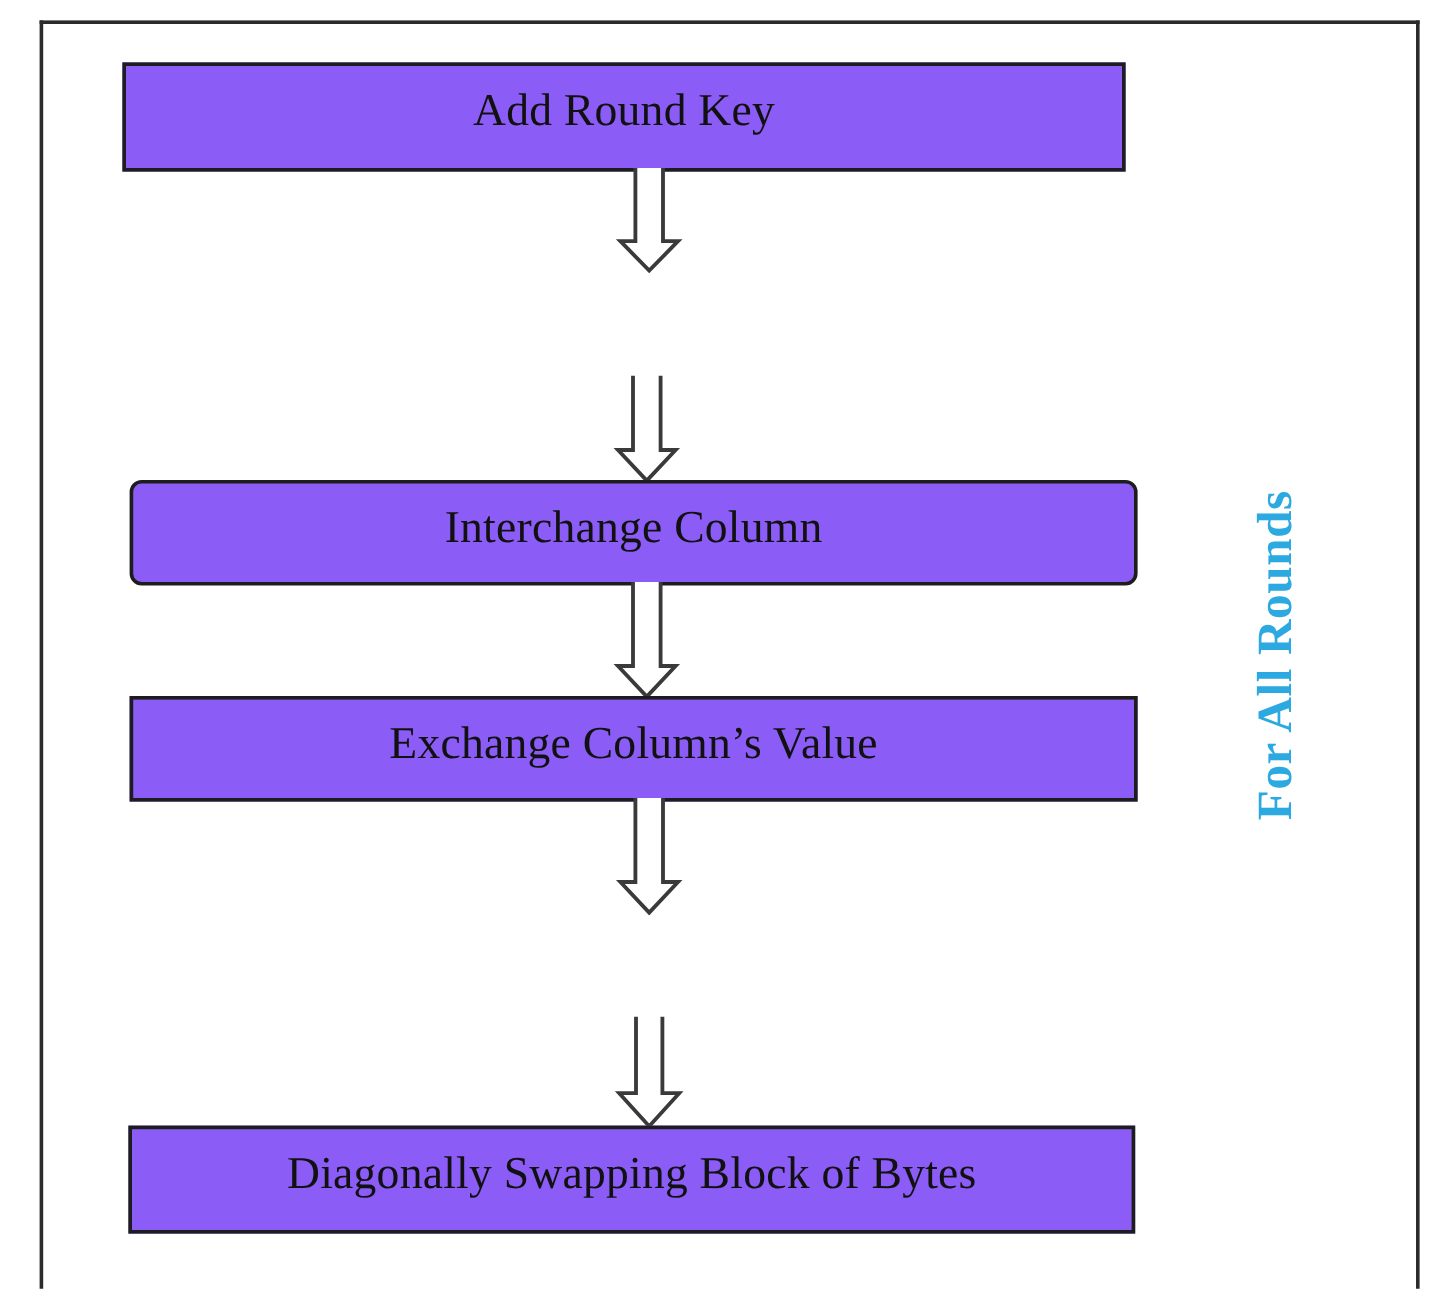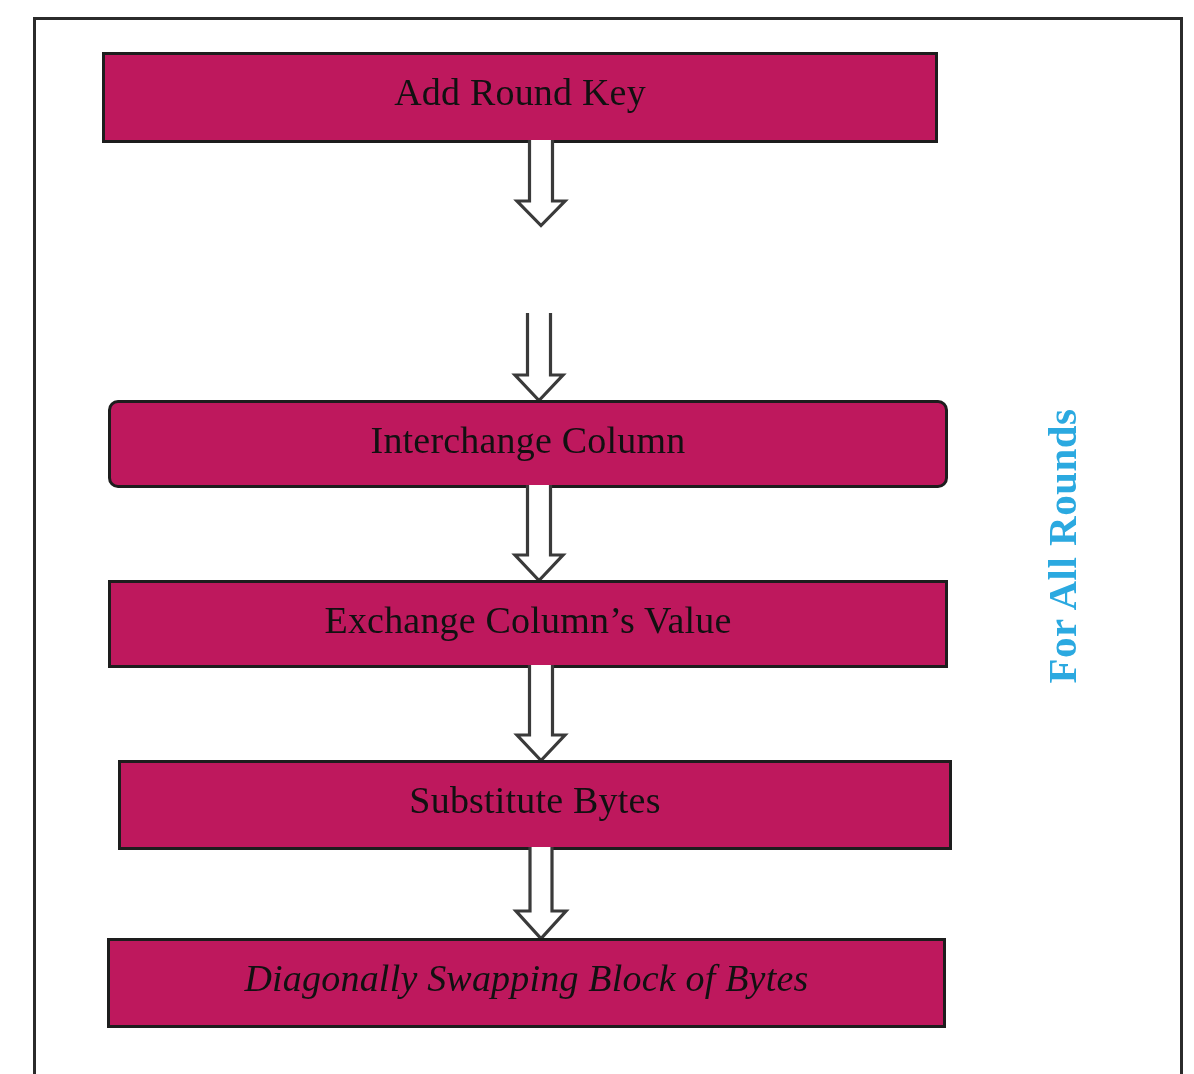--- a/index.html
+++ b/index.html
@@ -32,21 +32,21 @@
     border-bottom: none;
     box-sizing: border-box;
     background: transparent;
   }
 
   
   .proc-box {
     position: absolute;
     box-sizing: border-box;
     border: 3px solid #1d1d1d;
-    background: #be185d;
+    background: #8b5cf6;
     display: flex;
     align-items: flex-start;
     justify-content: center;
   }
   .proc-box .box-label {
     font-family: "Liberation Serif", "DejaVu Serif", serif;
     font-size: 38px;
     line-height: 1;
     color: #111111;
     white-space: nowrap;
@@ -112,29 +112,26 @@
   <div class="proc-box" style="left:108px; top:580px; width:840px; height:88px;">
     <span class="box-label">Exchange Column’s Value</span>
   </div>
 
   <div class="block-arrow" style="left:505px; top:665px; width:72px; height:98px;">
     <svg width="72" height="98" viewBox="0 0 72 98">
       <path d="M 24.5 0 L 24.5 70 L 12 70 L 36 95.5 L 60 70 L 47.5 70 L 47.5 0" fill="#ffffff" stroke="#3a3a3a" stroke-width="3.2" stroke-linejoin="miter"></path>
     </svg>
   </div>
 
-  <div class="proc-box" style="left:118px; top:760px; width:834px; height:90px;">
-    <span class="box-label">Substitute Bytes</span>
-  </div>
 
   <div class="block-arrow" style="left:502px; top:847px; width:78px; height:94px;">
     <svg width="78" height="94" viewBox="0 0 78 94">
       <path d="M 28 0 L 28 64 L 14 64 L 39 91.5 L 64 64 L 50 64 L 50 0" fill="#ffffff" stroke="#3a3a3a" stroke-width="3.2" stroke-linejoin="miter"></path>
     </svg>
   </div>
 
-  <div class="proc-box" style="left:107px; top:938px; width:839px; height:90px;font-style:italic;">
+  <div class="proc-box" style="left:107px; top:938px; width:839px; height:90px;">
     <span class="box-label">Diagonally Swapping Block of Bytes</span>
   </div>
 
   <div class="side-caption" style="left:900px; top:524px; width:320px; height:44px; color:#2BA9E0;">For All Rounds</div>
 
 </div>
 
 </body></html>

